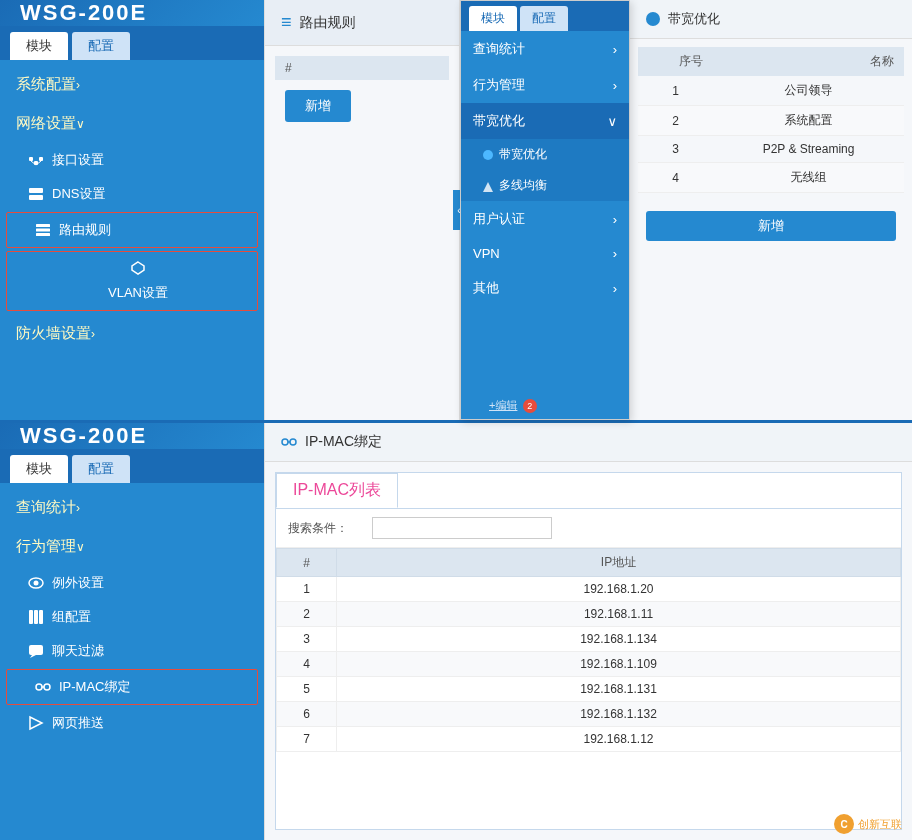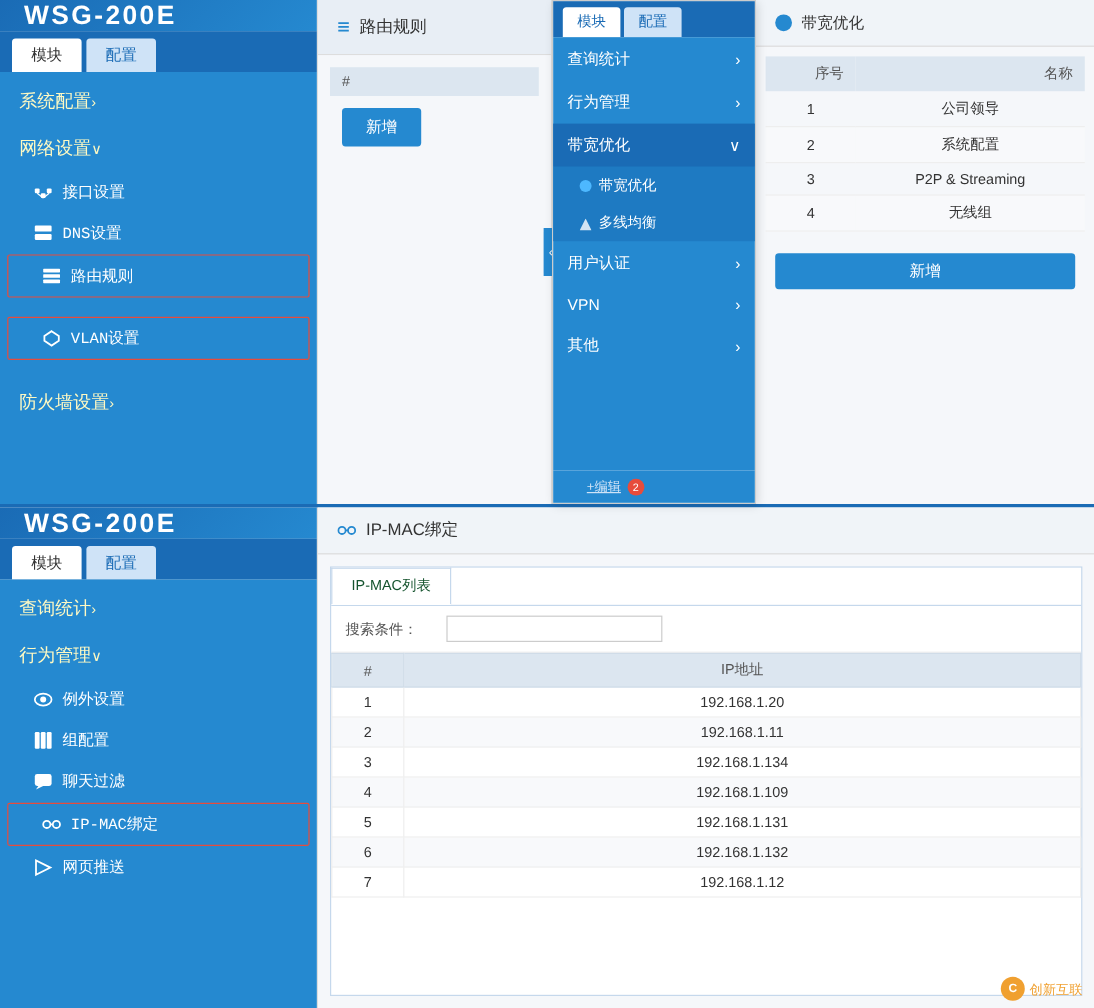--- a/index.html
+++ b/index.html
@@ -69,21 +69,20 @@
     .nav-item .arrow { font-size: 12px; }
 
     .nav-sub-item {
       display: flex;
       align-items: center;
       padding: 8px 16px 8px 28px;
       color: white;
       cursor: pointer;
       font-size: 13px;
       gap: 8px;
-      font-family: Liberation Mono, monospace;
     }
 
     .nav-item.section-header {
       font-size: 15px;
       font-weight: 500;
     }
 
     
     .left-panel-top {
       width: 265px;
@@ -314,23 +313,23 @@
     .ip-mac-tab-bar {
       display: flex;
       border-bottom: 1px solid #c5d8ec;
     }
 
     .ip-mac-tab {
       padding: 6px 16px;
       background: #dce6f0;
       border: 1px solid #c5d8ec;
       border-bottom: none;
-      font-size: 12px;
-      cursor: pointer;
-      color: #14532d;
+      font-size: 16px;
+      cursor: pointer;
+      color: #ec4899;
     }
 
     .ip-mac-tab.active {
       background: white;
       border-bottom: 1px solid white;
     }
 
     .search-row {
       display: flex;
       align-items: center;
@@ -460,21 +459,21 @@
         <span>DNS设置</span>
       </div>
       <div class="nav-sub-item highlighted" style="border: 1px solid #e74c3c; margin: 1px 6px; border-radius: 2px;">
         <svg width="16" height="16" viewBox="0 0 16 16">
             <rect x="1" y="2" width="14" height="3" fill="white" rx="0.5"></rect>
             <rect x="1" y="6.5" width="14" height="3" fill="white" rx="0.5"></rect>
             <rect x="1" y="11" width="14" height="3" fill="white" rx="0.5"></rect>
           </svg>
         <span>路由规则</span>
       </div>
-      <div class="nav-sub-item highlighted" style="border: 1px solid #e74c3c; margin: 16px 6px; border-radius: 2px;">
+      <div class="nav-sub-item highlighted" style="border: 1px solid #e74c3c; margin: 3px 6px; border-radius: 2px; flex-direction: column;">
         <svg width="16" height="16" viewBox="0 0 16 16">
             <path d="M8 2 L14 6 L14 10 L8 14 L2 10 L2 6 Z" fill="none" stroke="white" stroke-width="1.5"></path>
           </svg>
         <span>VLAN设置</span>
       </div>
       <div class="nav-item section-header">
         <span>防火墙设置</span>
         <span class="arrow">›</span>
       </div>
     </div>

